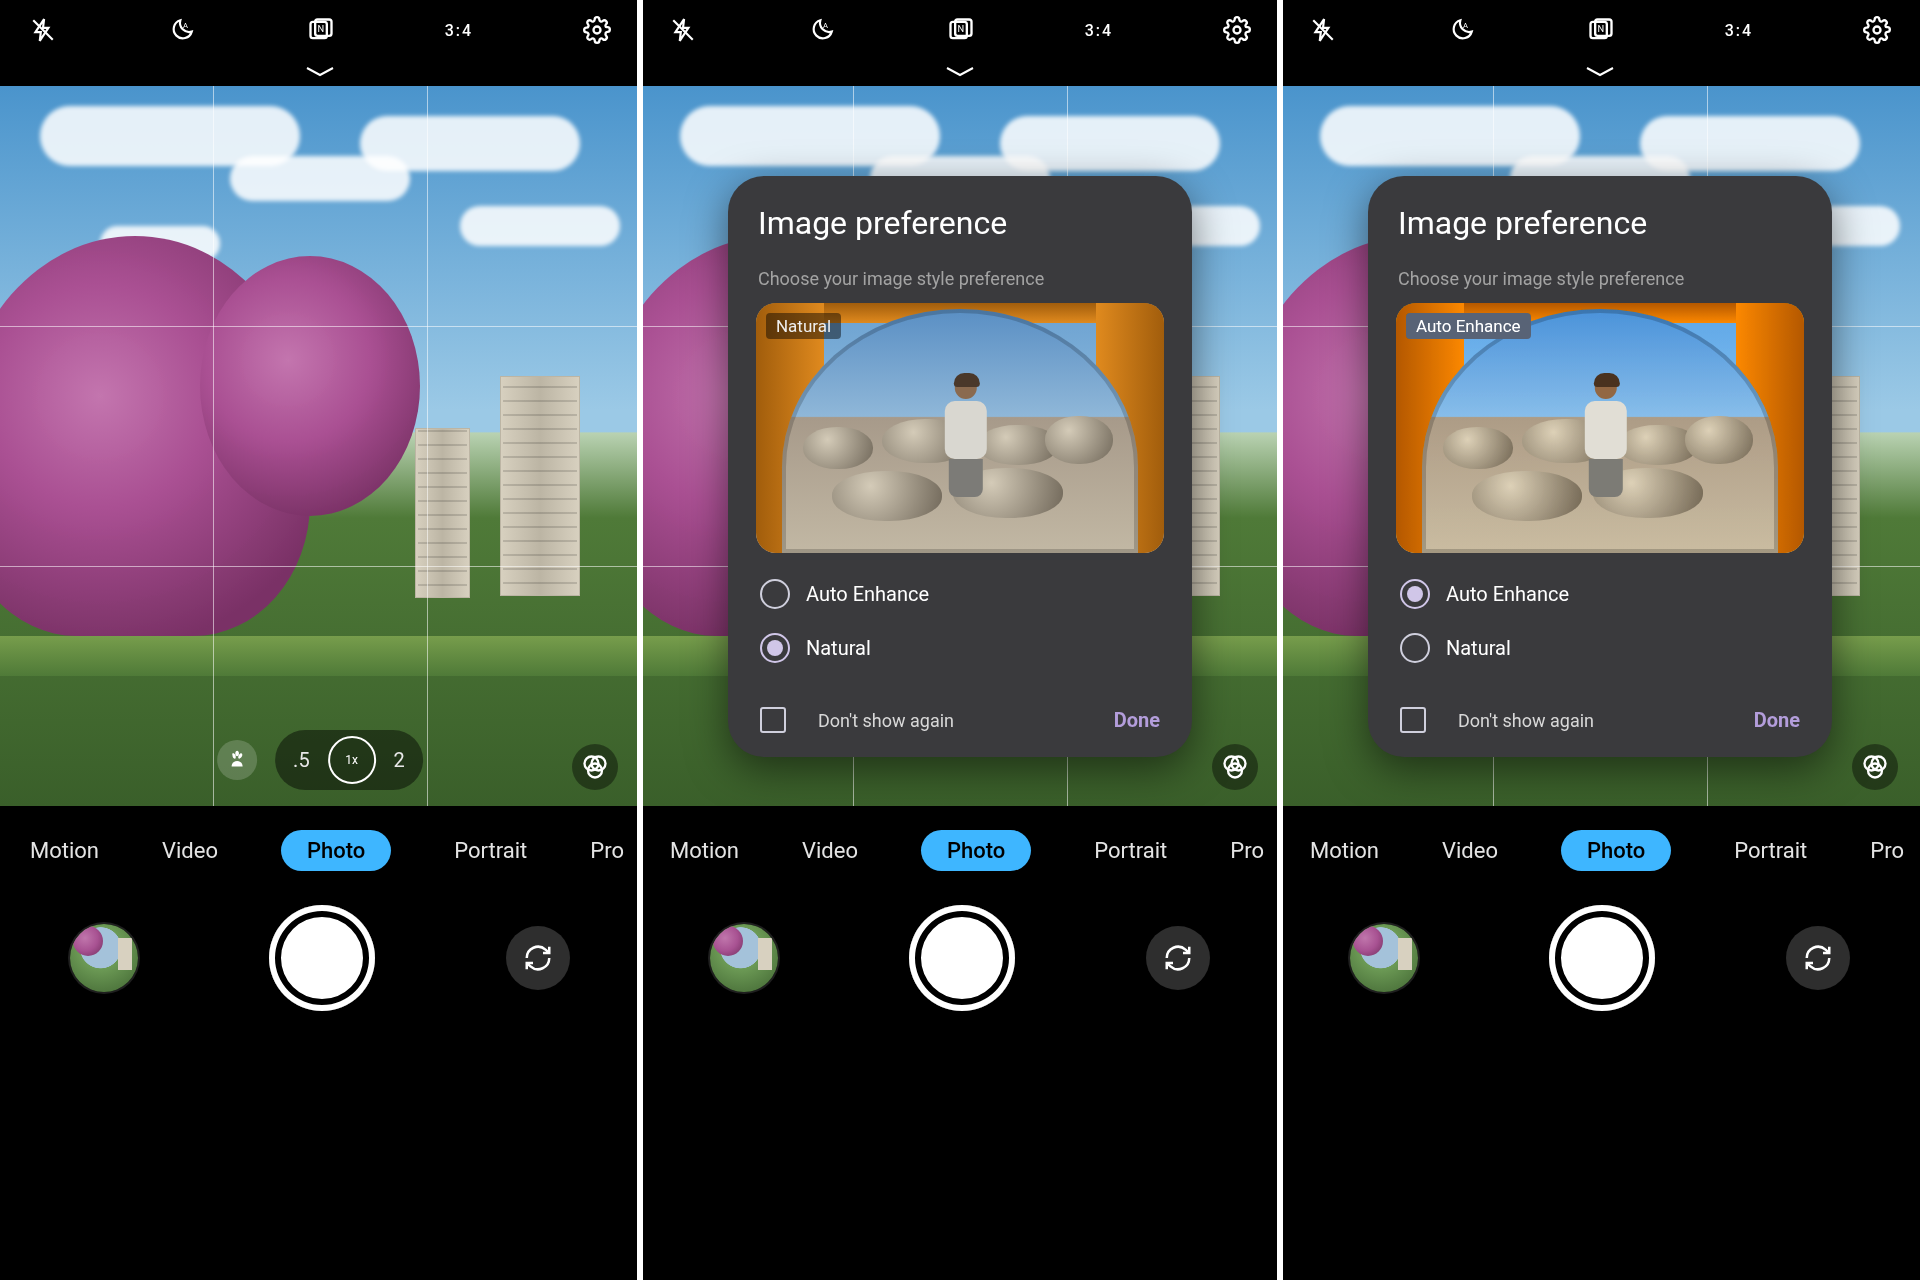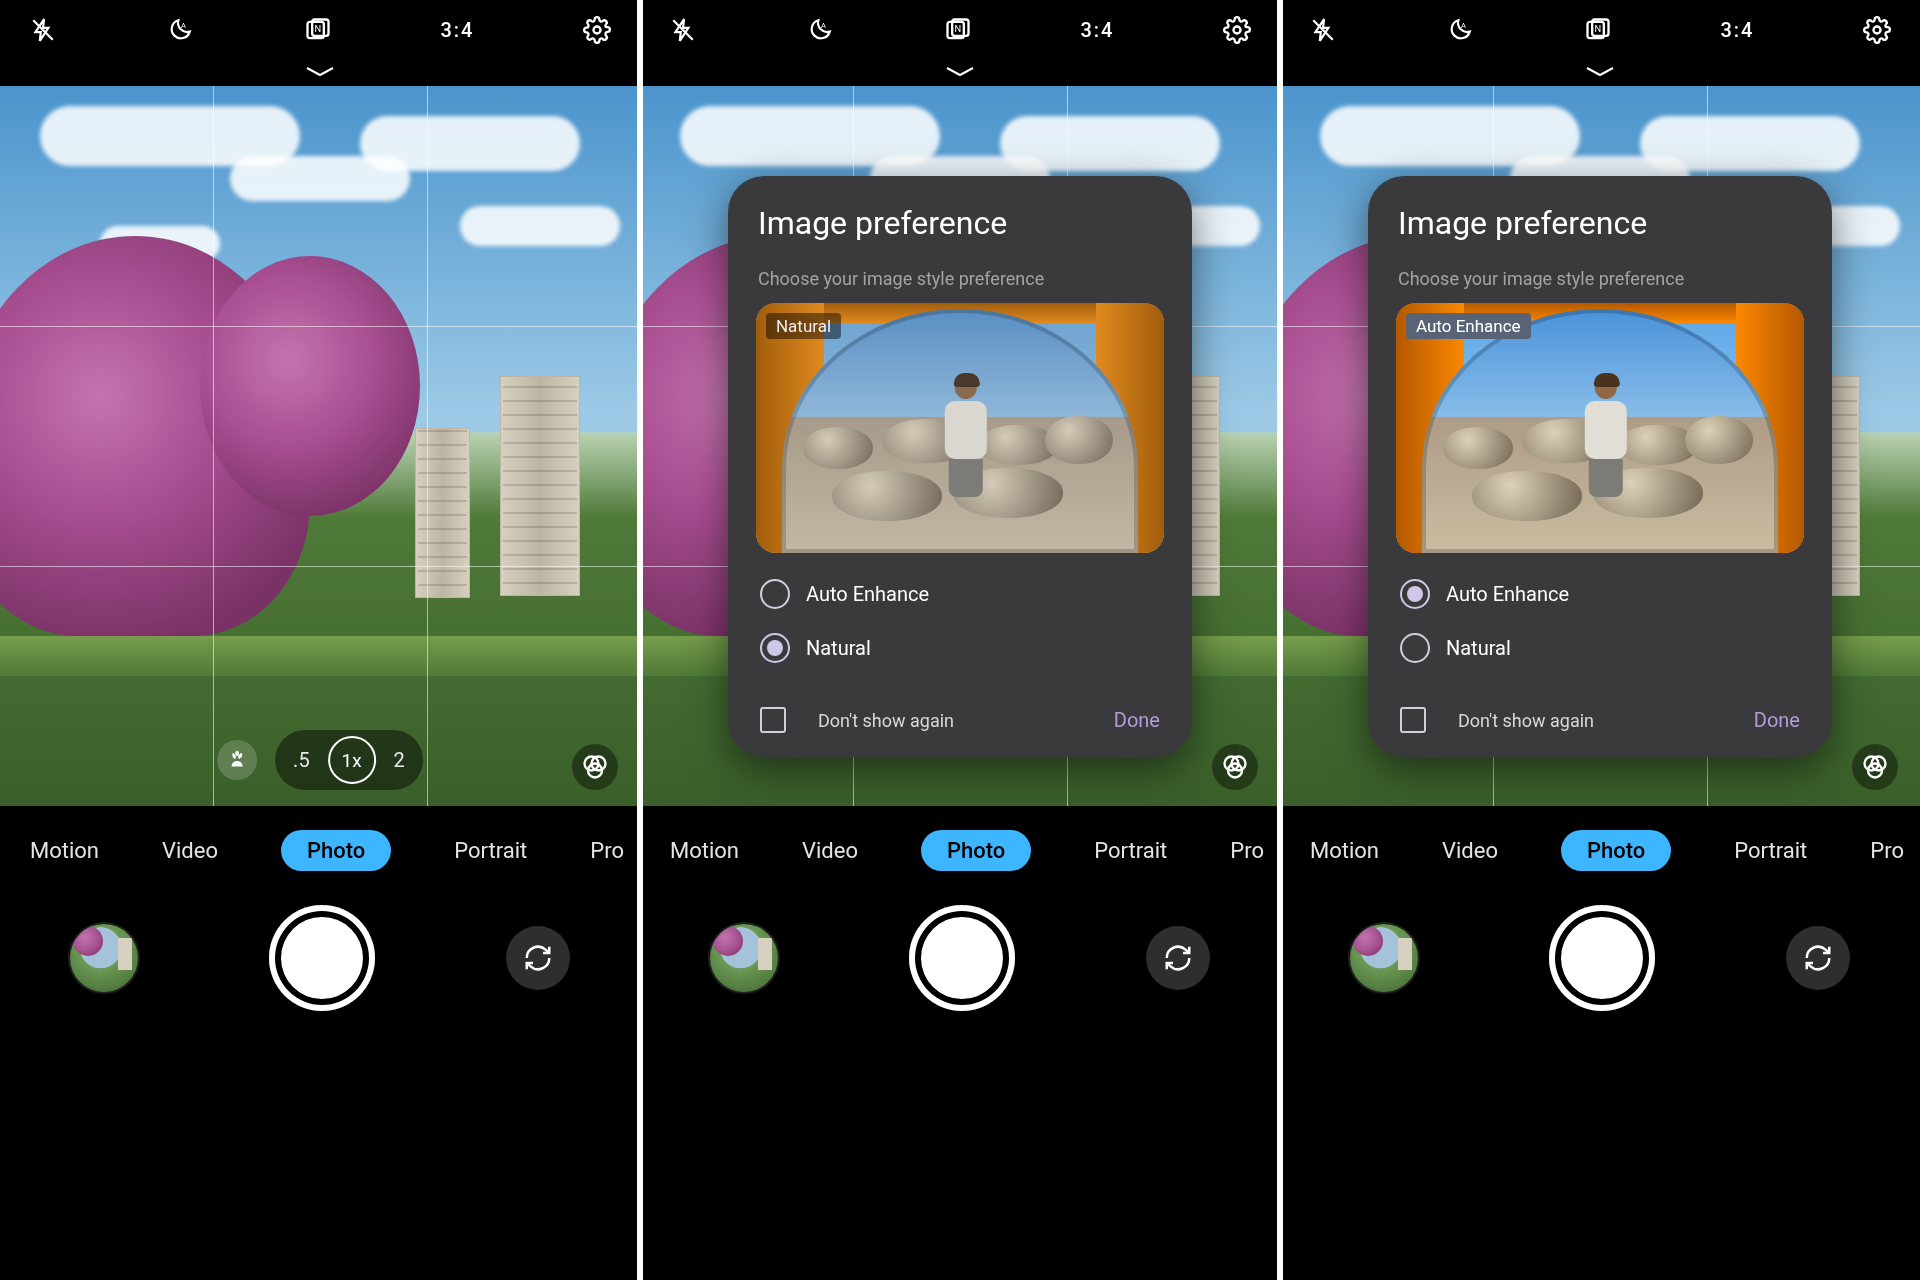--- a/index.html
+++ b/index.html
@@ -27,21 +27,21 @@
   .stage{width:1920px;height:1280px;display:flex;position:relative;overflow:hidden;}
   .wbg{position:absolute;inset:0;background:#fff;}
   .row{position:relative;display:flex;width:100%;height:100%;}
   .phone{flex:0 0 calc(100%/3);height:100%;position:relative;background:#000;overflow:hidden;}
   .divider{position:absolute;top:0;bottom:0;width:6px;background:#fff;z-index:40;}
   .divider.d1{left:calc(100%/3 - 3px);}
   .divider.d2{left:calc(200%/3 - 3px);}
   
   .topbar{height:60px;display:flex;align-items:center;justify-content:space-between;padding:0 28px;}
   .topbar .icon{width:30px;height:30px;display:flex;align-items:center;justify-content:center;}
-  .ratio{font-size:20px;font-weight:500;letter-spacing:2px;}
+  .ratio{font-size:16px;font-weight:500;letter-spacing:2px;}
   svg{display:block;}
   .chev{display:flex;justify-content:center;padding:4px 0 8px;}
   
   .view{position:relative;margin:0;height:720px;background:linear-gradient(180deg,var(--sky-top) 0%,var(--sky-bot) 45%,var(--sky-bot) 48%,#b9d2b2 48.2%,var(--grass) 60%,#3a5f2a 100%);}
   .view .cloud{position:absolute;background:rgba(255,255,255,.85);border-radius:50px;filter:blur(2px);}
   .view .c1{top:20px;left:40px;width:260px;height:60px;}
   .view .c2{top:70px;left:230px;width:180px;height:45px;}
   .view .c3{top:30px;right:60px;width:220px;height:55px;}
   .view .c4{top:120px;right:20px;width:160px;height:40px;}
   .view .c5{top:140px;left:100px;width:120px;height:35px;}
@@ -56,21 +56,21 @@
   .grid::before,.grid::after{content:"";position:absolute;background:rgba(255,255,255,.6);}
   .grid .v1,.grid .v2,.grid .h1,.grid .h2{position:absolute;background:rgba(255,255,255,.55);}
   .grid .v1{left:33.33%;top:0;bottom:0;width:1px;}
   .grid .v2{left:66.66%;top:0;bottom:0;width:1px;}
   .grid .h1{top:33.33%;left:0;right:0;height:1px;}
   .grid .h2{top:66.66%;left:0;right:0;height:1px;}
   
   .zoomwrap{position:absolute;bottom:16px;left:50%;transform:translateX(-50%);display:flex;align-items:center;gap:18px;}
   .pill{background:rgba(0,0,0,.45);border-radius:50px;display:flex;align-items:center;padding:6px 18px;gap:18px;}
   .zoomval{font-size:20px;color:#e8e8e8;}
-  .zoomcur{border:2px solid #fff;border-radius:50%;width:44px;height:44px;display:flex;align-items:center;justify-content:center;font-size:19px;}
+  .zoomcur{border:2px solid #fff;border-radius:50%;width:44px;height:44px;display:flex;align-items:center;justify-content:center;font-size:12px;}
   .flower{width:40px;height:40px;border-radius:50%;background:rgba(255,255,255,.18);display:flex;align-items:center;justify-content:center;}
   .filters{position:absolute;bottom:16px;right:22px;width:46px;height:46px;border-radius:50%;background:rgba(0,0,0,.4);display:flex;align-items:center;justify-content:center;}
   
   .modes{display:flex;justify-content:space-between;align-items:center;padding:24px 16px 8px;margin-left:14px;}
   .mode{font-size:22px;color:#e4e4e4;}
   .mode.active{background:var(--accent);color:#000;font-weight:500;border-radius:40px;padding:8px 26px;}
   
   .controls{display:flex;justify-content:space-between;align-items:center;padding:26px 70px 30px;}
   .thumb{width:68px;height:68px;border-radius:50%;background:radial-gradient(circle at 45% 35%,#a4c2da 0%,#a4c2da 35%,#6c9a55 36%,#3f6331 100%);box-shadow:0 0 0 2px rgba(255,255,255,.12);position:relative;overflow:hidden;}
   .thumb::before{content:"";position:absolute;left:3px;top:2px;width:30px;height:30px;border-radius:50%;background:radial-gradient(circle at 40% 40%,#c076ac 0%,var(--tree) 50%,#7a3567 90%);}
@@ -106,21 +106,21 @@
   .tag.enhance{background:var(--tag-bg2);color:#fff;}
   
   .opts{margin-top:26px;display:flex;flex-direction:column;gap:24px;padding-left:4px;}
   .opt{display:flex;align-items:center;gap:16px;font-size:20px;}
   .radio{width:26px;height:26px;border-radius:50%;border:2.5px solid #cfcfdd;position:relative;flex-shrink:0;}
   .radio.checked{border-color:#d0c6e8;}
   .radio.checked::after{content:"";position:absolute;inset:5px;border-radius:50%;background:#d0c6e8;}
   .dlg-foot{display:flex;align-items:center;justify-content:space-between;margin-top:44px;padding:0 4px;}
   .chk{display:flex;align-items:center;gap:32px;font-size:18px;color:#d8d8d8;}
   .box{width:22px;height:22px;border:2px solid #cfcfdd;border-radius:3px;}
-  .done{font-size:20px;font-weight:400;color:var(--done);}
+  .done{font-size:20px;font-weight:700;color:var(--done);}
 </style>
 </head>
 <body>
 
 <div class="stage">
   <div class="wbg"></div>
   <div class="row">
 
     <div class="phone">
       <div class="topbar">

